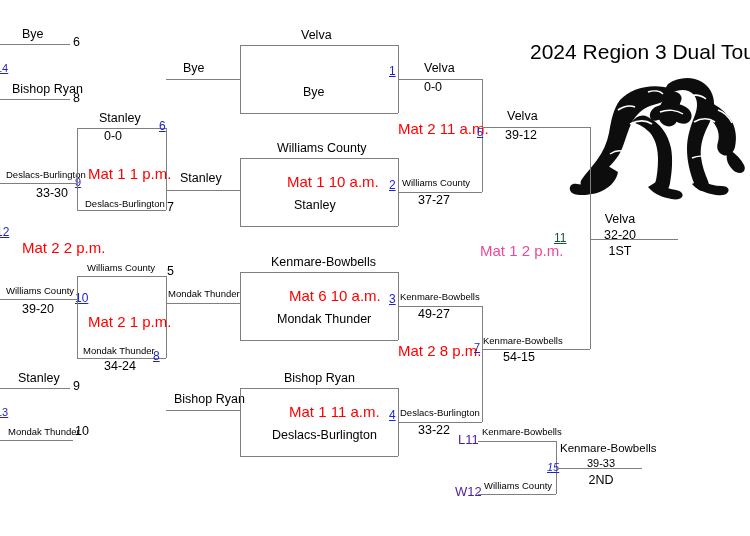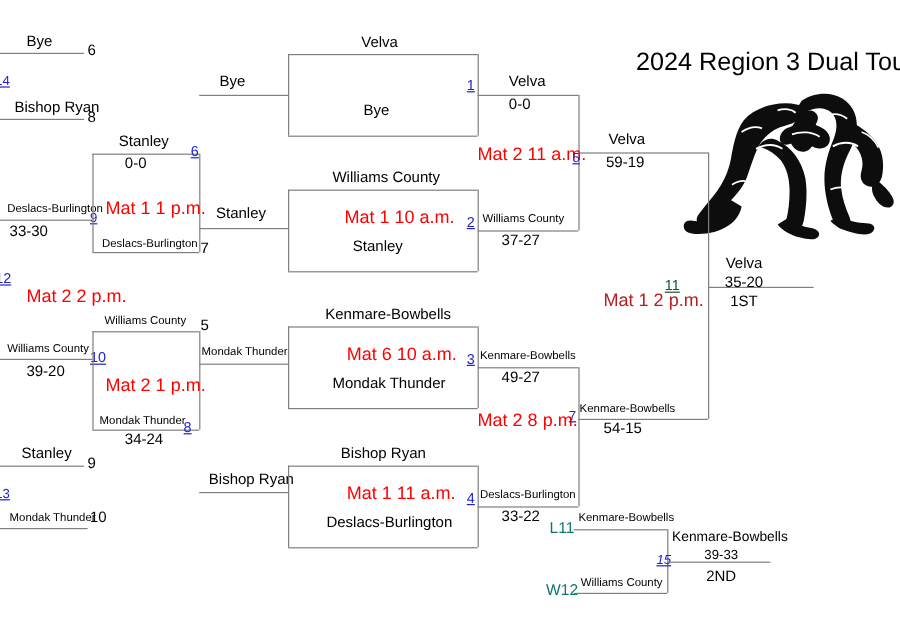--- a/index.html
+++ b/index.html
@@ -61,21 +61,21 @@
     color: #2222cc;
     text-decoration: underline;
   }
   .mat {
     font-size: 15px;
     color: #ff0000;
     font-weight: normal;
   }
   .feeder {
     font-size: 13px;
-    color: #0f766e;
+    color: #4c1d95;
   }
   #tourney-title {
     position: absolute;
     font-size: 21px;
     color: #000;
     white-space: nowrap;
     letter-spacing: 0px;
   }
   #wrestler-logo {
     position: absolute;
@@ -153,21 +153,21 @@
   <div class="lbl seed" style="left:73px; top:36px;">6</div>
 
   <div class="lbl gamenum" style="left: -4px; top: 63px; color: rgb(34, 34, 204);">14</div>
 
   <div class="ln-h" style="left: 0px; top: 99px; width: 70px; border-top-color: rgb(127, 127, 127);"></div>
   <div class="lbl team" style="left:12px; top:83px;">Bishop Ryan</div>
   <div class="lbl seed" style="left:73px; top:92px;">8</div>
 
   <div class="ln-h" style="left: 0px; top: 183px; width: 77px; border-top-color: rgb(127, 127, 127);"></div>
   <div class="lbl team-sm" style="left:6px; top:170px;">Deslacs-Burlington</div>
-  <div class="lbl score" style="left:8px; top:187px;">33-30</div>
+  <div class="lbl score" style="left:36px; top:187px;">33-30</div>
   <div class="lbl gamenum" style="left: 75px; top: 177px; color: rgb(34, 34, 204);">9</div>
 
   <div class="lbl gamenum-lg" style="left: -4px; top: 226px; color: rgb(34, 34, 204);">12</div>
 
   <div class="lbl mat" style="left: 22px; top: 240px; color: rgb(255, 0, 0);">Mat 2 2 p.m.</div>
 
   <div class="ln-h" style="left: 0px; top: 299px; width: 77px; border-top-color: rgb(127, 127, 127);"></div>
   <div class="lbl team-sm" style="left:6px; top:286px;">Williams County</div>
   <div class="lbl score" style="left:22px; top:303px;">39-20</div>
   <div class="lbl gamenum-lg" style="left: 75px; top: 292px; color: rgb(34, 34, 204);">10</div>
@@ -271,33 +271,33 @@
   <div class="ln-v" style="left: 482px; top: 79px; height: 113px; border-left-color: rgb(127, 127, 127);"></div>
   <div class="lbl mat" style="left: 398px; top: 121px; color: rgb(255, 0, 0);">Mat 2 11 a.m.</div>
   <div class="lbl gamenum" style="left: 477px; top: 127px; color: rgb(34, 34, 204);">5</div>
 
   <div class="ln-v" style="left: 482px; top: 306px; height: 116px; border-left-color: rgb(127, 127, 127);"></div>
   <div class="lbl mat" style="left: 398px; top: 343px; color: rgb(255, 0, 0);">Mat 2 8 p.m.</div>
   <div class="lbl gamenum" style="left: 474px; top: 342px; color: rgb(34, 34, 204);">7</div>
 
   <div class="ln-h" style="left: 482px; top: 127px; width: 108px; border-top-color: rgb(127, 127, 127);"></div>
   <div class="lbl team" style="left:507px; top:110px;">Velva</div>
-  <div class="lbl score" style="left:505px; top:129px;">59-19</div>
+  <div class="lbl score" style="left:505px; top:129px;">39-12</div>
 
   <div class="ln-h" style="left: 482px; top: 349px; width: 108px; border-top-color: rgb(127, 127, 127);"></div>
   <div class="lbl team-sm" style="left:483px; top:336px;">Kenmare-Bowbells</div>
   <div class="lbl score" style="left:503px; top:351px;">54-15</div>
 
   <div class="ln-v" style="left: 590px; top: 127px; height: 222px; border-left-color: rgb(127, 127, 127);"></div>
-  <div class="lbl mat" style="left: 503px; top: 243px; color: #b91c1c;">Mat 1 2 p.m.</div>
+  <div class="lbl mat" style="left: 480px; top: 243px; color: #ec4899;">Mat 1 2 p.m.</div>
   <div class="lbl gamenum-lg" style="left: 554px; top: 232px; color: #14532d;">11</div>
 
   <div class="ln-h" style="left: 590px; top: 239px; width: 88px; border-top-color: rgb(127, 127, 127);"></div>
   <div class="centerbox" style="left: 580px; top: 212px; width: 80px; font-family: &quot;Liberation Sans&quot;, sans-serif; font-size: 12.5px;">Velva</div>
-  <div class="centerbox" style="left: 580px; top: 228px; width: 80px; font-family: &quot;Liberation Sans&quot;, sans-serif; font-size: 12.5px;">35-20</div>
+  <div class="centerbox" style="left: 580px; top: 228px; width: 80px; font-family: &quot;Liberation Sans&quot;, sans-serif; font-size: 12.5px;">32-20</div>
   <div class="centerbox" style="left: 580px; top: 244px; width: 80px; font-family: &quot;Liberation Sans&quot;, sans-serif; font-size: 12.5px;">1ST</div>
 
   <div class="lbl feeder" style="left:458px; top:433px;">L11</div>
   <div class="ln-h" style="left: 478px; top: 441px; width: 78px; border-top-color: rgb(127, 127, 127);"></div>
   <div class="lbl team-sm" style="left:482px; top:427px;">Kenmare-Bowbells</div>
 
   <div class="lbl feeder" style="left:455px; top:485px;">W12</div>
   <div class="ln-h" style="left: 478px; top: 494px; width: 78px; border-top-color: rgb(127, 127, 127);"></div>
   <div class="lbl team-sm" style="left:484px; top:481px;">Williams County</div>
 

